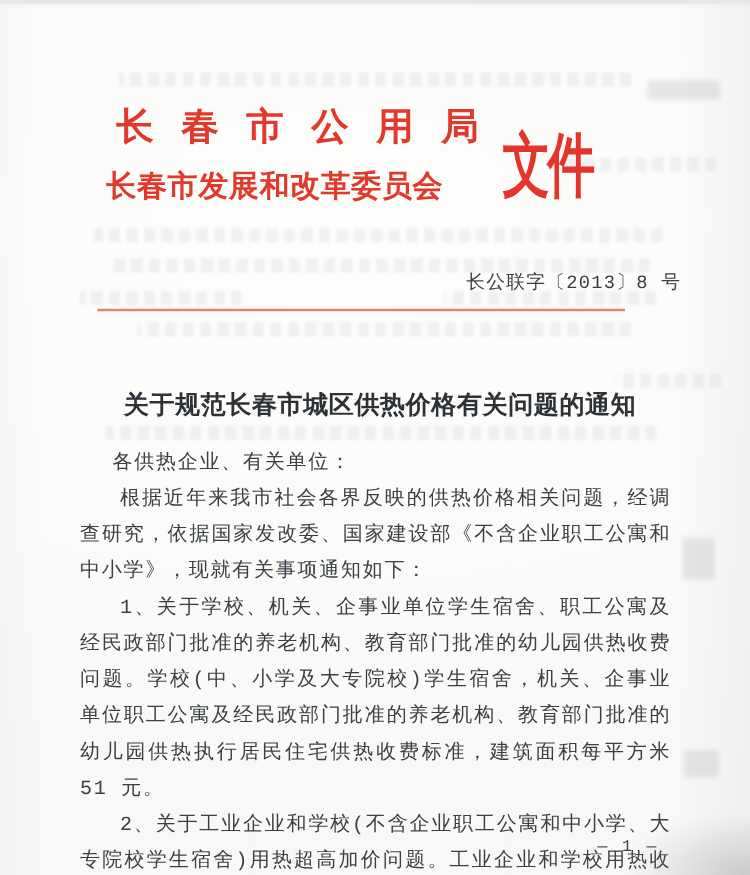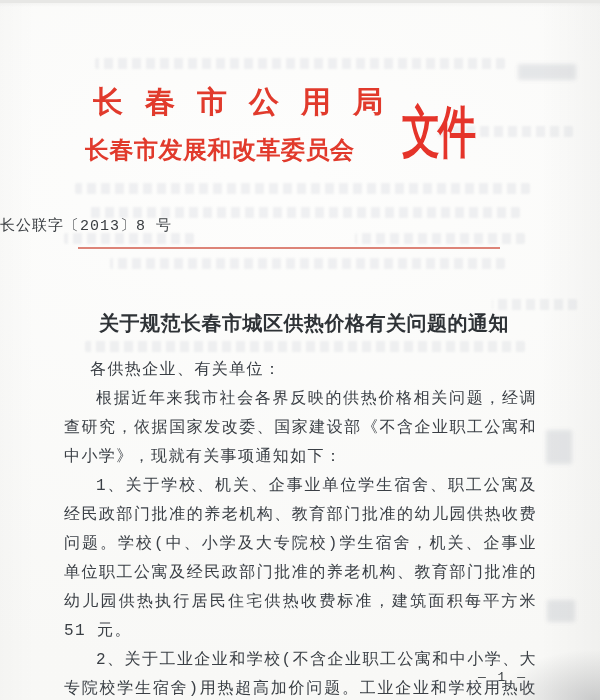--- a/index.html
+++ b/index.html
@@ -31,21 +31,21 @@
   .agency2{
     position:absolute;left:85px;top:138px;line-height:1.2;white-space:nowrap;
     font-size:24px;font-weight:bold;letter-spacing:0.5px;color:#e13a2c;
   }
   .doctype{
     position:absolute;left:402px;top:108px;line-height:1;white-space:nowrap;
     font-size:56px;font-weight:bold;letter-spacing:-3px;color:#e5342a;
     transform:scaleX(0.68);transform-origin:left top;
   }
   .docnum{
-    position:absolute;left:0;top:216px;width:545px;text-align:left;
+    position:absolute;left:0;top:216px;width:545px;text-align:right;
     font-size:15px;letter-spacing:1px;color:#3a3e42;
   }
   .redline{
     position:absolute;left:78px;top:247px;width:422px;height:2px;
     background:#dd8478;
   }
   .title{
     position:absolute;left:82px;top:293px;margin:17px;white-space:nowrap;
     font-size:20px;font-weight:bold;letter-spacing:0.5px;color:#2e3236;
   }

